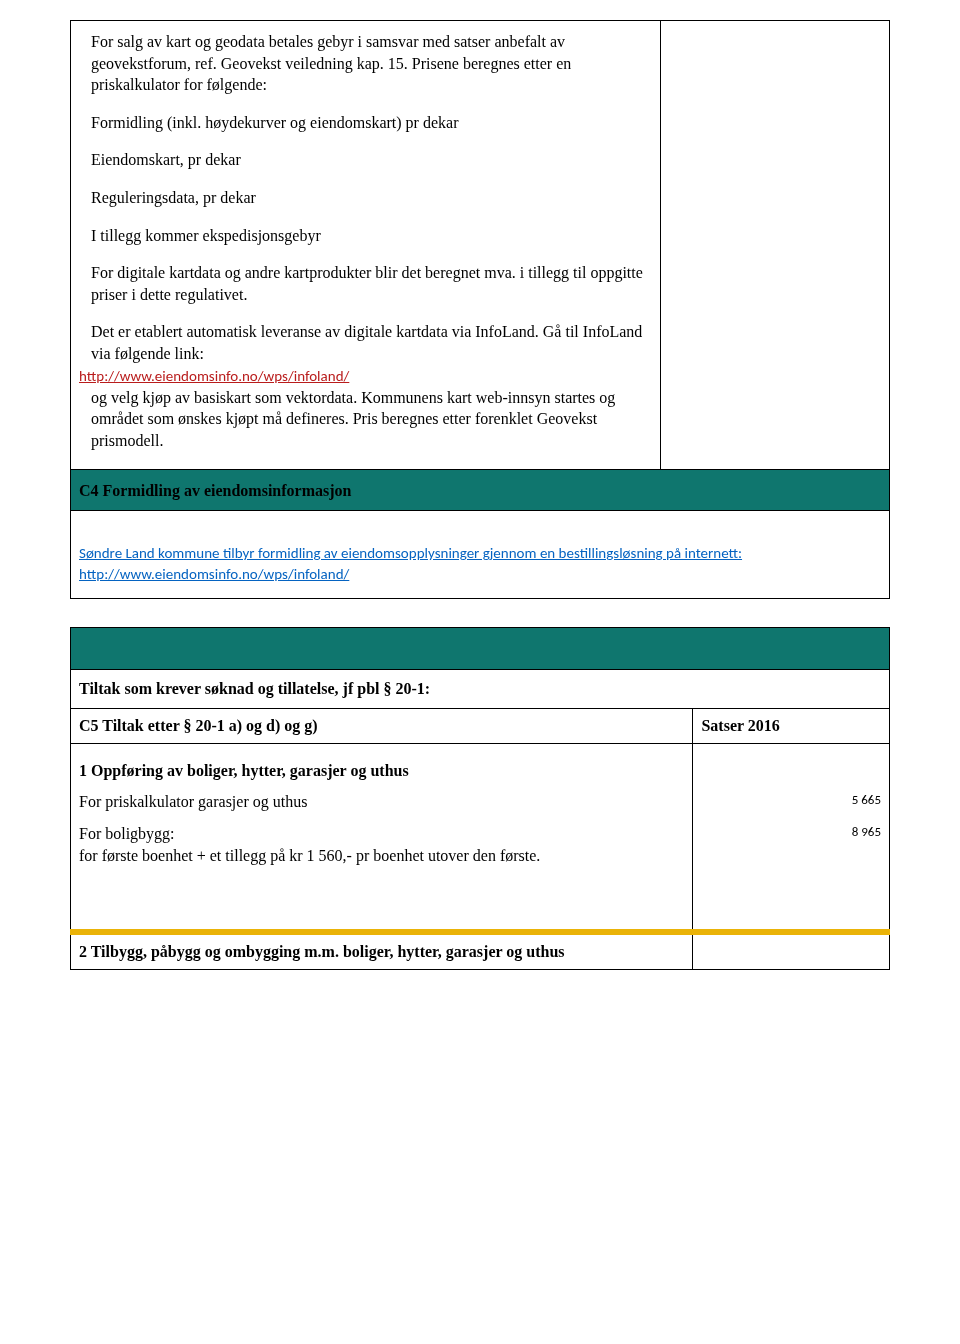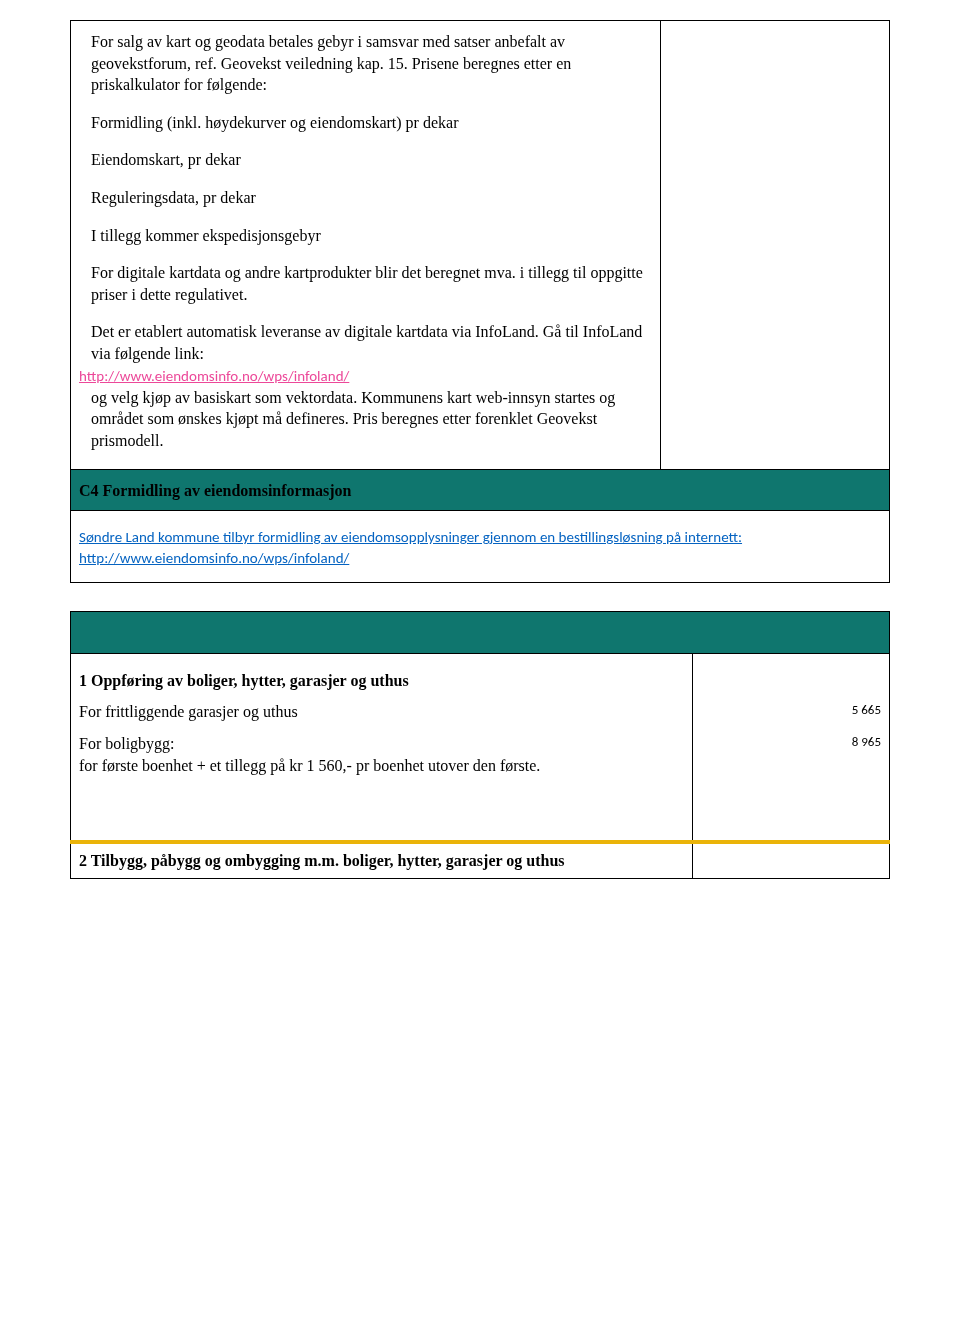--- a/index.html
+++ b/index.html
@@ -27,41 +27,41 @@
     border-right: 1px solid #000;
   }
   .cell-empty {
     width: 28%;
   }
   .para {
     margin: 4px 0 16px 12px;
     line-height: 1.35;
   }
   .link {
-    color: #ec4899;
+    color: #b91c1c;
     text-decoration: underline;
     font-family: Calibri, Arial, sans-serif;
     font-size: 15px;
   }
   .header-blue {
     background: #0f766e;
   }
   .section-heading td {
     font-weight: bold;
     padding: 12px 8px 10px 8px;
   }
   .link-wide {
     color: #0563C1;
     text-decoration: underline;
     font-family: Calibri, Arial, sans-serif;
     font-size: 15px;
     line-height: 1.35;
   }
   .row-link td {
-    padding: 16px 8px 14px 8px;
+    padding: 32px 8px 14px 8px;
   }
   .table2 {
     border: 1px solid #000;
     border-collapse: collapse;
     width: 100%;
     margin-top: 6px;
   }
   .table2 td {
     border-top: 1px solid #000;
     border-bottom: 1px solid #000;
@@ -95,21 +95,21 @@
   .t2-body-num {
     font-family: Calibri, Arial, sans-serif;
     font-size: 13px;
     text-align: right;
     padding-right: 12px;
   }
   .t2-gap td { height: 30px; }
   .bold { font-weight: bold; }
   .t2-row-last td {
     padding: 8px 4px 8px 8px;
-    border-top: 4px solid #eab308;
+    border-top: 6px solid #eab308;
     font-weight: bold;
   }
 </style>
 </head>
 <body>
 
 <table class="table1">
   <tbody>
       <tr>
     <td class="cell-main">
@@ -134,26 +134,33 @@
     </td>
   </tr>
 </tbody>
   </table>
 
 <table class="table2">
   <tbody>
       <tr class="t2-blank">
     <td colspan="2" class="header-blue" style="border-bottom:1px solid #000;"></td>
   </tr>
+  <tr class="t2-title">
+    <td colspan="2">Tiltak som krever søknad og tillatelse, jf pbl § 20-1:</td>
+  </tr>
+  <tr class="t2-header">
+    <td class="t2-col-left">C5 Tiltak etter § 20-1 a) og d) og g)</td>
+    <td class="t2-col-right" style="text-align:left;">Satser 2016</td>
+  </tr>
   <tr class="t2-body t2-body-top">
     <td class="t2-col-left bold" style="border-top:1px solid #000;">1 Oppføring av boliger, hytter, garasjer og uthus</td>
     <td class="t2-col-right" style="border-top:1px solid #000;"></td>
   </tr>
   <tr class="t2-body">
-    <td class="t2-col-left">For frittliggende garasjer og uthus</td>
+    <td class="t2-col-left">For priskalkulator garasjer og uthus</td>
     <td class="t2-col-right t2-body-num">5 665</td>
   </tr>
   <tr class="t2-body">
     <td class="t2-col-left">
       <span>For boligbygg:</span><br>
       <span>for første boenhet + et tillegg på kr 1 560,- pr boenhet utover den første.</span>
     </td>
     <td class="t2-col-right t2-body-num" style="vertical-align:top; padding-top:4px;">8 965</td>
   </tr>
   <tr class="t2-body t2-gap">

